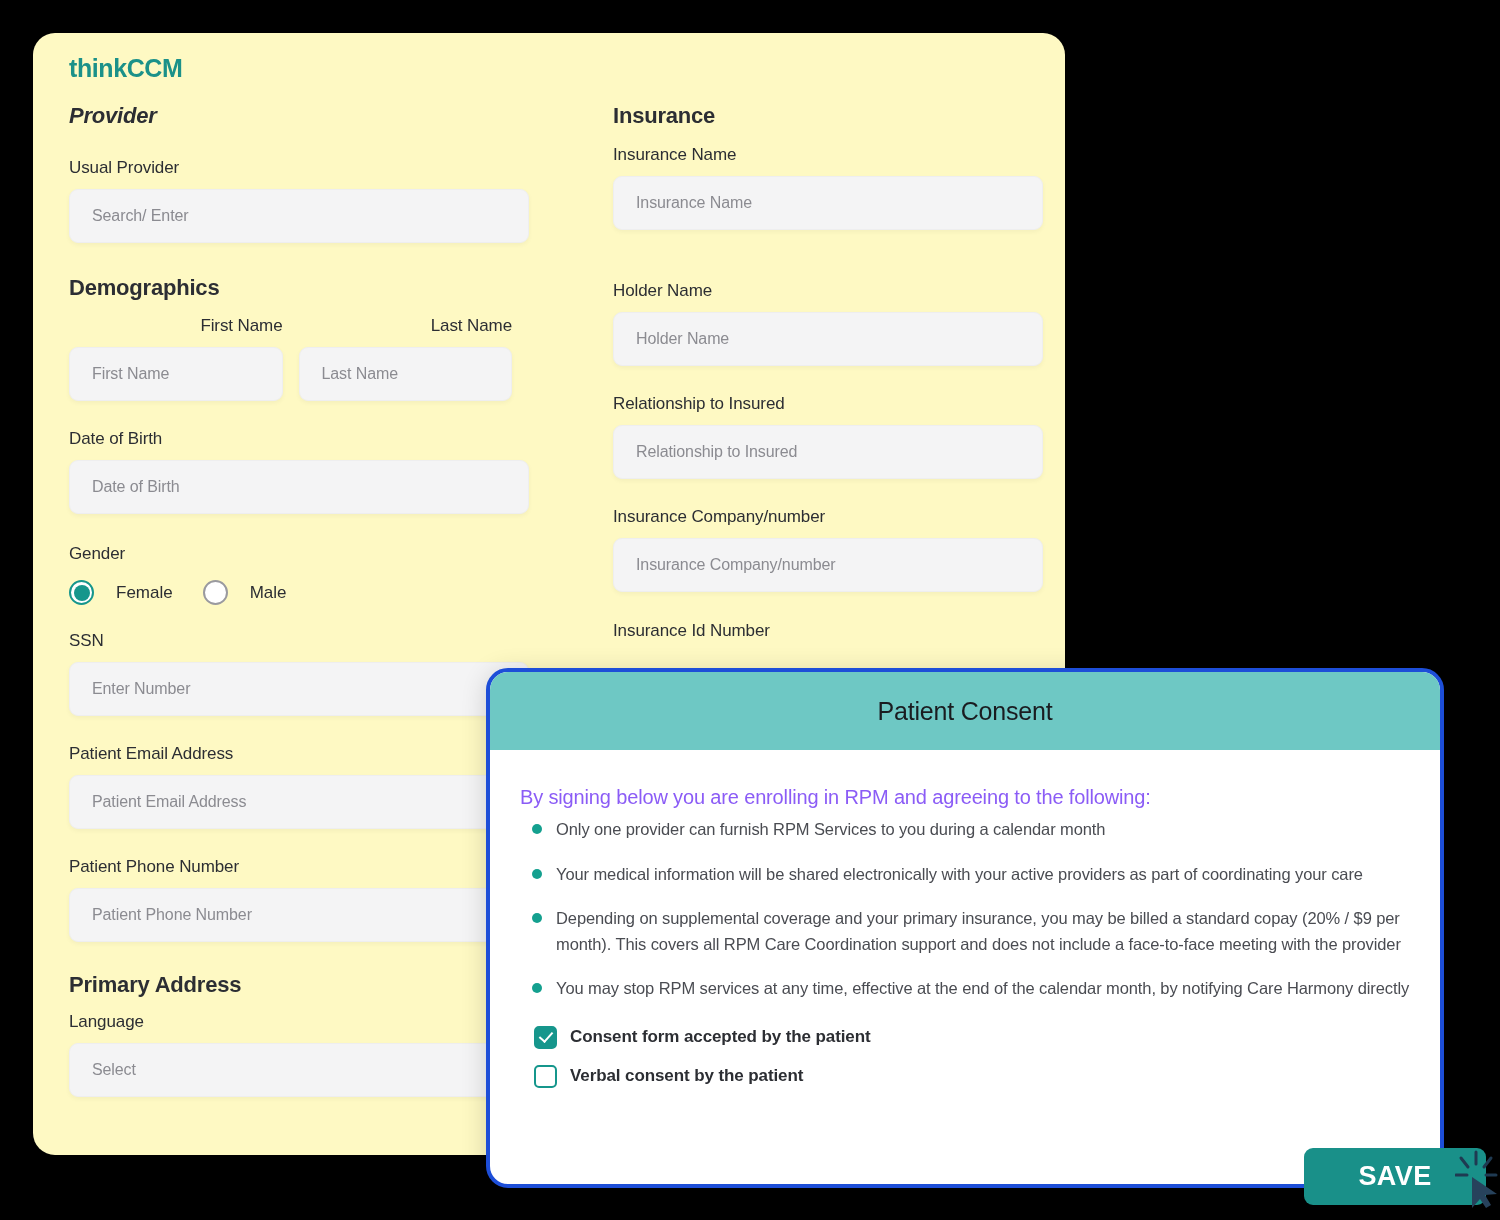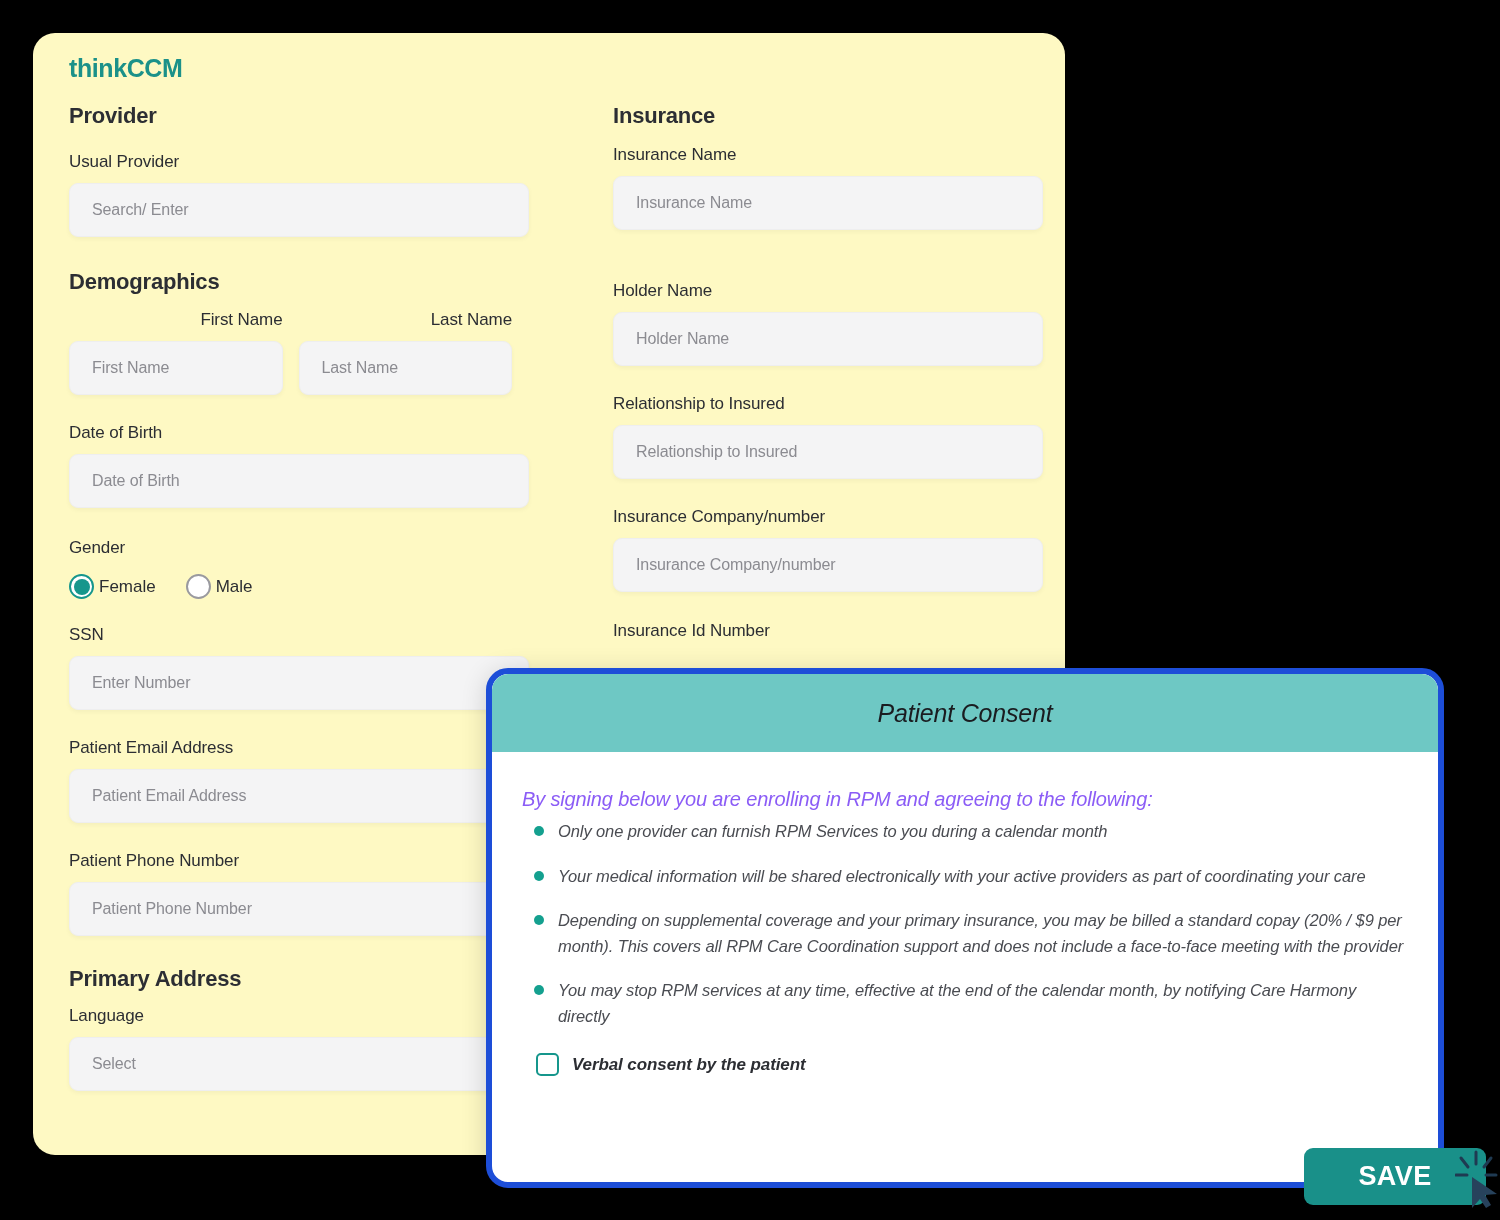--- a/index.html
+++ b/index.html
@@ -65,44 +65,43 @@
     transform: rotate(45deg);
   }
 
   .row2 { display: flex; gap: 16px; }
   .row2 > div { flex: 1; }
 
   .mb-lbl { margin-bottom: 11px; }
 
   
   .radio-row { display: flex; align-items: center; gap: 30px; }
-  .radio { display: flex; align-items: center; gap: 5px; }
+  .radio { display: flex; align-items: center; gap: 22px; }
   .radio-dot {
     width: 25px; height: 25px; border-radius: 50%;
     border: 2px solid #9a9a9f; background: #fff;
     display: flex; align-items: center; justify-content: center;
   }
   .radio-dot.on { border-color: #16968c; }
   .radio-dot.on::after {
     content: ""; width: 16px; height: 16px;
     border-radius: 50%; background: #16968c;
   }
   .radio-label { font-size: 17px; color: #2c2e33; }
 
   
   .modal {
     position: absolute;
     left: 486px; top: 668px;
     width: 958px; height: 520px;
     background: #ffffff;
     border-radius: 22px;
-    border: 6px solid #1d4ed8;
+    border: 4px solid #1d4ed8;
     overflow: hidden;
     box-shadow: 0 4px 26px rgba(0,0,0,0.16);
-    font-style: italic;
   }
   .modal-header {
     height: 78px;
     background: #6EC8C4;
     border-radius: 16px 16px 0 0;
     display: flex; align-items: center; justify-content: center;
   }
   .modal-title {
     font-size: 25px; color: #1a1c20; letter-spacing: -0.2px;
   }
@@ -165,21 +164,21 @@
 
 <div class="stage">
 
   <div class="form-card">
     <div class="form-inner">
 
       <div class="logo">thinkCCM</div>
 
       <div class="col-left">
 
-        <div class="section-title" style="margin-bottom:23px;">Provider</div>
+        <div class="section-title" style="margin-bottom:29px;font-style:italic;">Provider</div>
 
         <div class="field-label mb-lbl">Usual Provider</div>
         <div class="input-box">
           <span class="ph">Search/ Enter</span>
         </div>
 
         <div class="section-title" style="margin-top:32px;margin-bottom:15px;">Demographics</div>
 
         <div class="row2" style="width:443px;text-align:right;">
           <div>
@@ -288,20 +287,24 @@
           <span>Depending on supplemental coverage and your primary insurance, you may be billed a standard copay (20% / $9 per month). This covers all RPM Care Coordination support and does not include a face-to-face meeting with the provider</span>
         </li>
         <li>
           <span class="bullet"></span>
           <span>You may stop RPM services at any time, effective at the end of the calendar month, by notifying Care Harmony directly</span>
         </li>
       </ul>
 
       <div class="checks">
         <div class="check-row">
+          <span class="cbox on"></span>
+          <span class="check-label">Consent form accepted by the patient</span>
+        </div>
+        <div class="check-row">
           <span class="cbox"></span>
           <span class="check-label">Verbal consent by the patient</span>
         </div>
       </div>
     </div>
   </div>
 
   <div class="save-btn">
     <span class="save-label">SAVE</span>
   </div>

